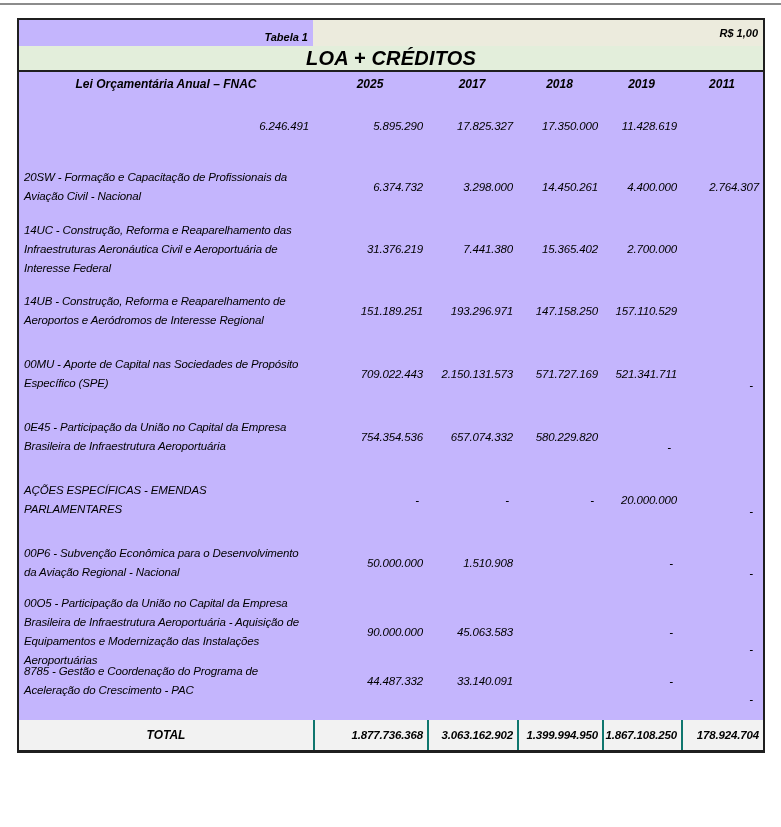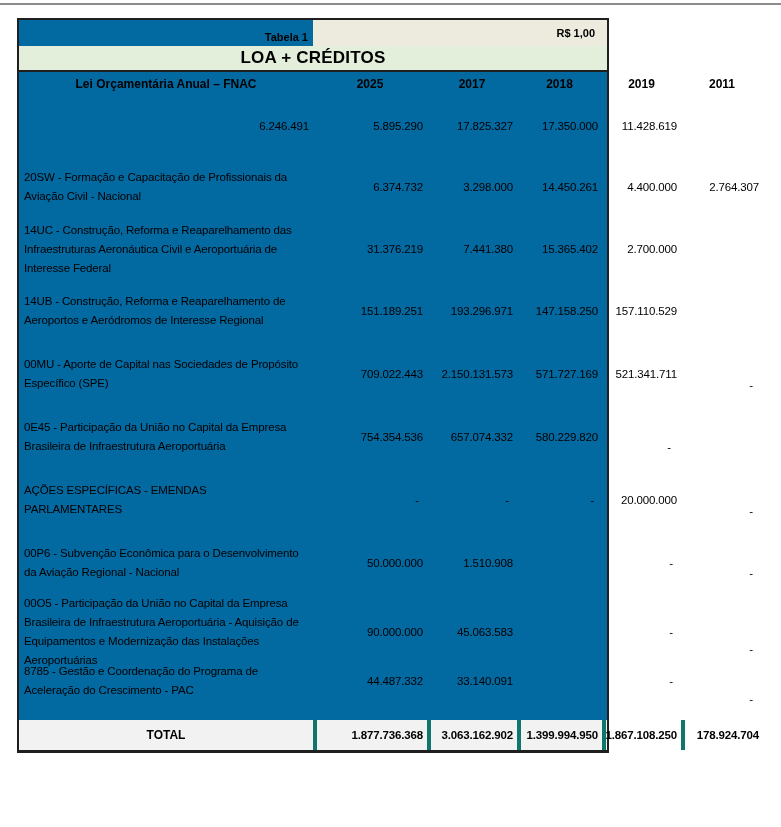--- a/index.html
+++ b/index.html
@@ -4,32 +4,32 @@
 <style>
   html,body{margin:0;padding:0}
   body{
     width:781px;height:827px;background:#ffffff;position:relative;overflow:hidden;
     font-family:"Liberation Sans",sans-serif;color:#000;
     --border:#1f1f1f; --banner-bg:#e3eedb; --note-bg:#ecebdd; --total-bg:#f2f2f2;
   }
   .page-top-edge{position:absolute;top:3px;left:0;width:781px;height:2px;background:#8c8c8c}
 
   .tbl{
-    position:absolute;left:17px;top:18px;width:592px;box-sizing:border-box;
-    border:2px solid var(--border);border-bottom-width:3px;background:#0369a1;
+    position:absolute;left:17px;top:18px;width:748px;box-sizing:border-box;
+    border:2px solid var(--border);border-bottom-width:3px;background:#c4b5fd;font-style:italic;
   }
 
   .meta-row{display:grid;grid-template-columns:294px 1fr;height:26px}
   .meta-left{display:flex;align-items:flex-end;justify-content:flex-end;
     padding:0 5px 3px 0;font-weight:bold;font-size:11px}
   .meta-right{background:var(--note-bg);display:flex;align-items:center;justify-content:flex-end;
-    padding:0 12px;font-weight:bold;font-size:11px}
+    padding:0 5px;font-weight:bold;font-size:11px}
 
   .banner{height:24px;background:var(--banner-bg);display:flex;align-items:center;justify-content:center;
-    font-weight:bold;font-size:17px;letter-spacing:.2px;border-bottom:2px solid var(--border)}
+    font-weight:bold;font-size:20px;letter-spacing:.2px;border-bottom:2px solid var(--border)}
 
   .grid{display:grid;grid-template-columns:294px 114px 90px 85px 79px 82px}
 
   .head-row{height:24px}
   .head-label,.head-year{display:flex;align-items:center;justify-content:center;
     font-weight:bold;font-size:12px}
 
   .data-row{box-sizing:border-box}
   #tbody .data-row:nth-child(1){height:60px}
   #tbody .data-row:nth-child(2){height:62px}
@@ -44,21 +44,21 @@
   #tbody .data-row:nth-child(11){height:58px}
 
   .row-label{display:flex;align-items:center;text-align:left;
     font-size:11.5px;line-height:19px;letter-spacing:-.15px;padding:0 6px 0 5px}
   .row-value{display:flex;align-items:center;justify-content:flex-end;
     font-size:11.5px;letter-spacing:-.15px;padding-right:4px}
   .row-value.dash{padding-right:8px}
   .row-value.low{align-items:flex-end;padding-bottom:15px;padding-right:10px}
 
   .total-row{height:30px;background:var(--total-bg)}
-  .total-row>div{border-left:4px solid #0f766e;box-sizing:border-box}
+  .total-row>div{border-left:2px solid #0f766e;box-sizing:border-box}
   .total-row>div:first-child{border-left:none}
   .total-label{display:flex;align-items:center;justify-content:center;font-weight:bold;font-size:12px}
   .total-val{display:flex;align-items:center;justify-content:flex-end;
     font-weight:bold;font-size:11.5px;letter-spacing:-.15px;padding-right:4px}
 </style>
 </head>
 <body style="--banner-bg: #e3eedb; --note-bg: #ecebdd; --total-bg: #f2f2f2; --border: #1f1f1f;">
 
 <div class="page-top-edge"></div>
 

